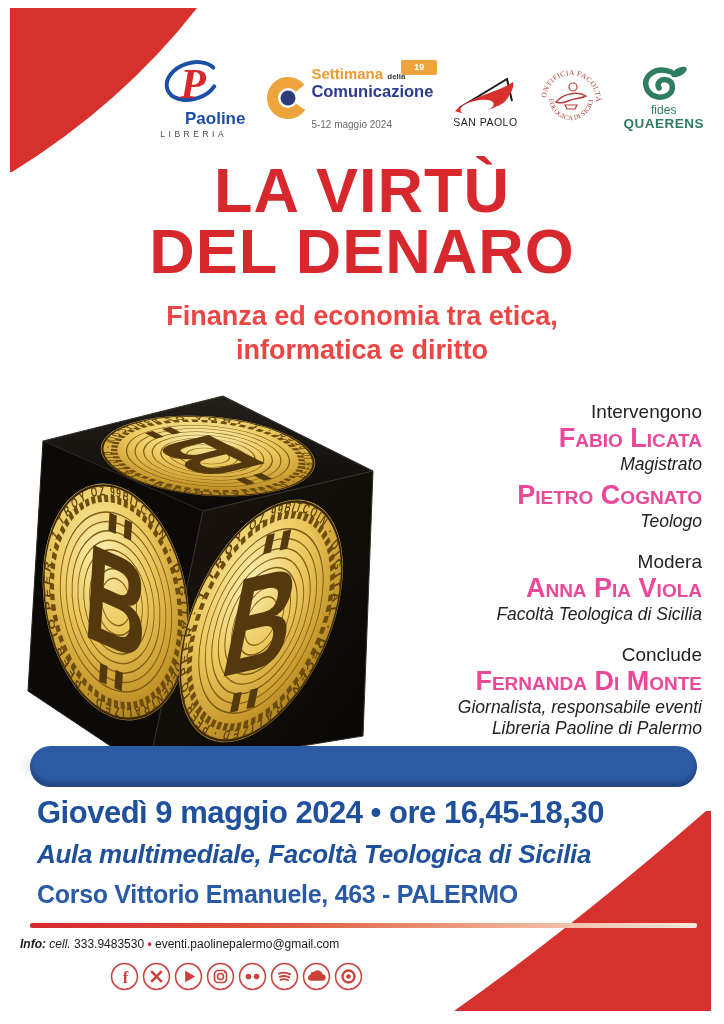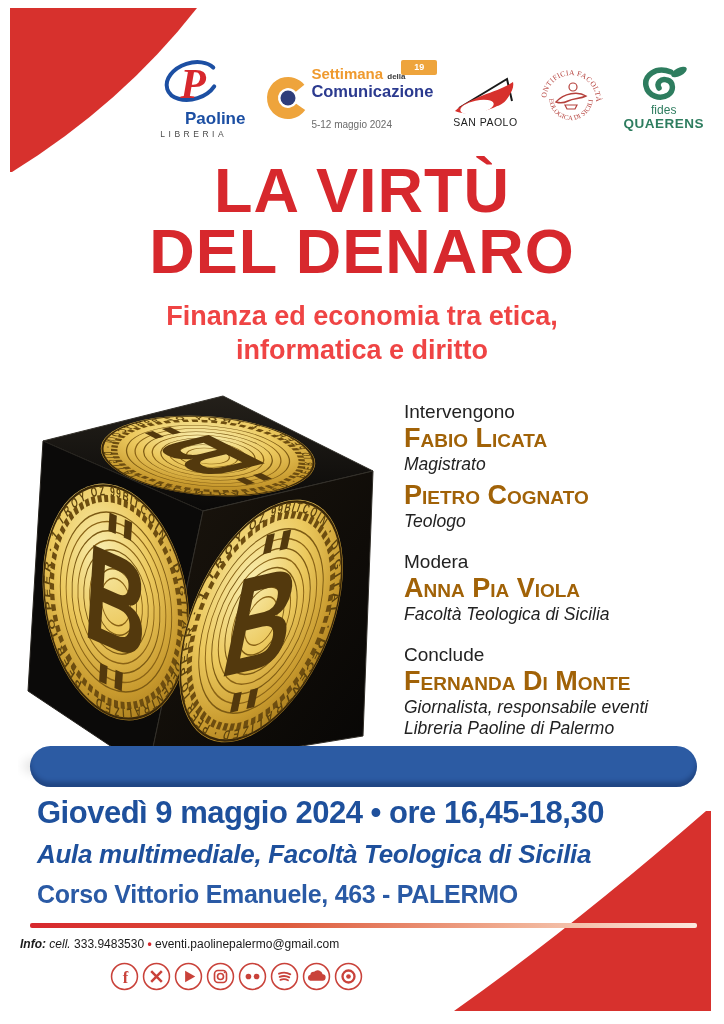--- a/index.html
+++ b/index.html
@@ -28,24 +28,24 @@
   .fides-l1{font-size:12px;color:#2e7d5f;margin-top:1px;}
   .fides-l2{font-size:13.5px;font-weight:bold;letter-spacing:.5px;color:#2e7d5f;margin-top:1px;}
   
   .title{left:0;top:160px;width:100%;text-align:center;color:#d7282d;font-weight:bold;
     font-size:63px;line-height:61px;letter-spacing:1px;}
   .subtitle{left:0;top:299px;width:100%;text-align:center;color:#ef4444;font-weight:bold;
     font-size:27px;line-height:34px;}
   
   .cube{left:18px;top:386px;}
   
-  .speakers{left:404px;top:401px;width:310px;text-align:left;}
+  .speakers{left:392px;top:401px;width:310px;text-align:right;}
   .sp-section{margin-bottom:19px;}
   .sp-label{font-size:19px;color:#222222;}
-  .sp-name{font-size:27px;font-weight:bold;color:#a16207;font-variant:small-caps;line-height:31px;}
+  .sp-name{font-size:27px;font-weight:bold;color:#ec4899;font-variant:small-caps;line-height:31px;}
   .sp-role{font-size:17.5px;font-style:italic;color:#222222;line-height:21px;margin-bottom:5px;}
   
   .blue-bar{left:30px;top:746px;width:667px;height:41px;border-radius:21px;background:#2c5ba3;
     box-shadow:inset 0 -5px 4px rgba(5,15,45,.28);}
   .event{left:37px;top:795px;width:670px;color:#1e509c;}
   .ev-1{font-size:31px;font-weight:bold;letter-spacing:-0.5px;}
   .ev-2{font-size:26px;font-weight:bold;font-style:italic;letter-spacing:-0.3px;margin-top:8px;}
   .ev-3{font-size:25px;font-weight:bold;letter-spacing:-0.3px;margin-top:10px;color:#2a5aa5;}
   
   .rule{left:30px;top:923px;width:667px;height:5px;border-radius:2px;

